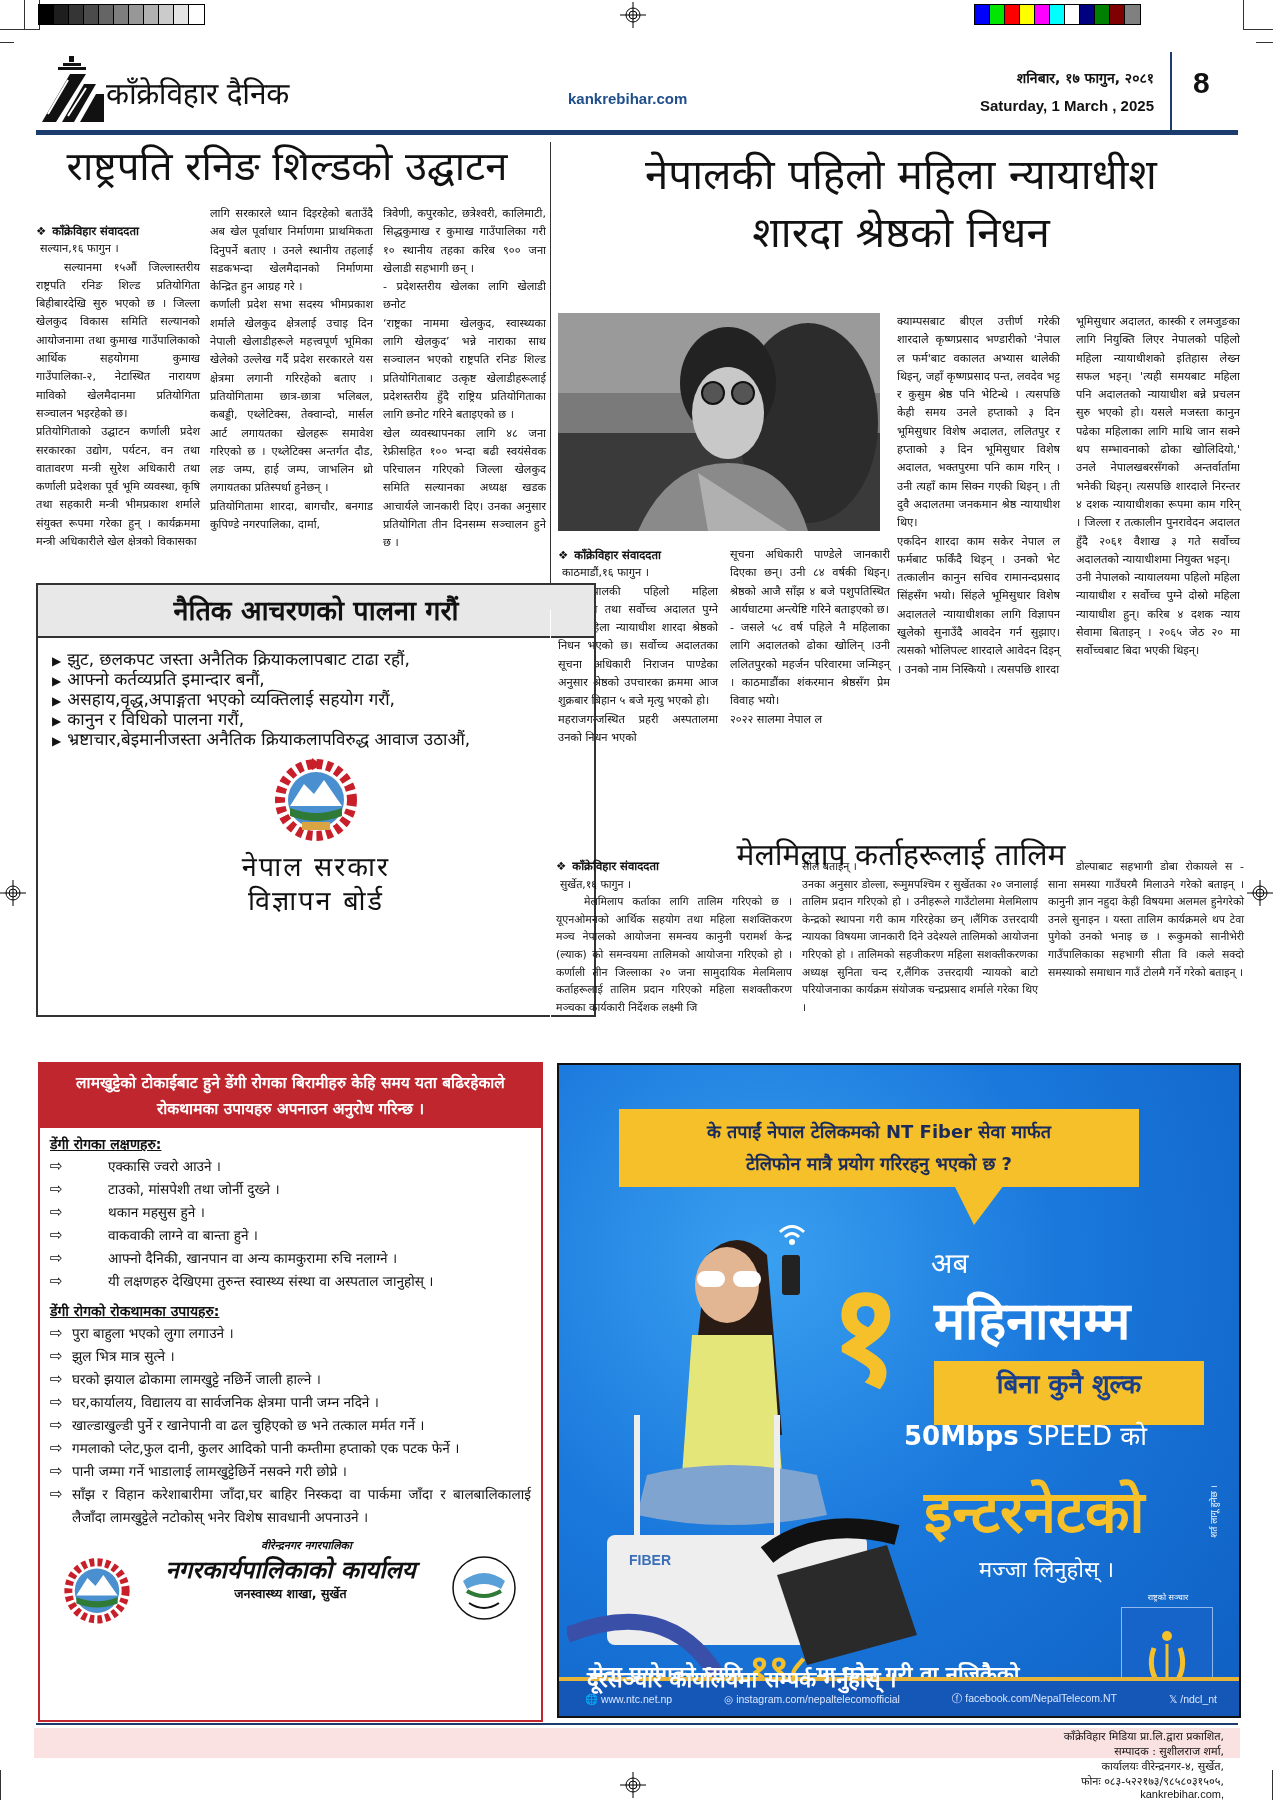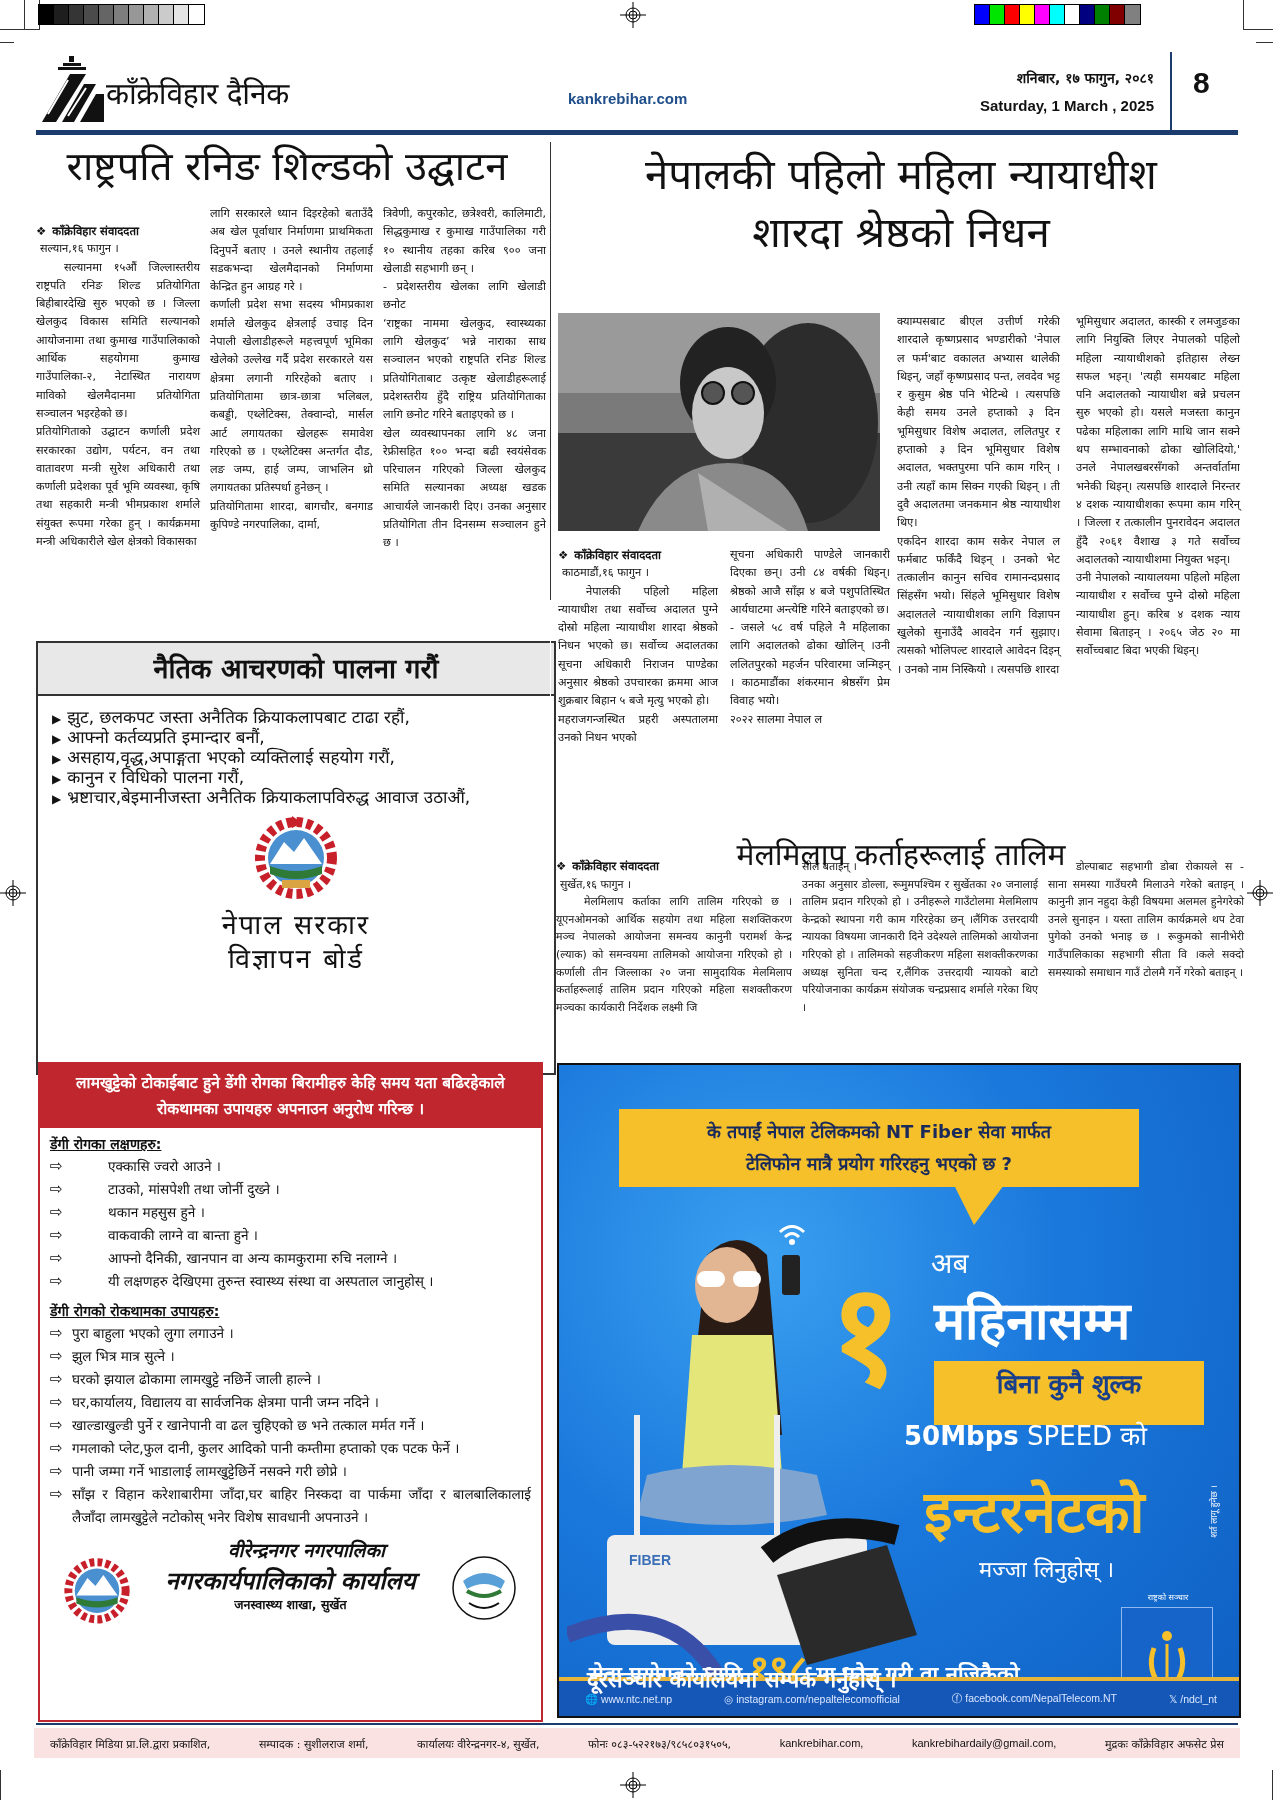--- a/index.html
+++ b/index.html
@@ -31,34 +31,34 @@
   .ethics-list { padding: 12px 14px 0 14px; font-family: "DejaVu Sans", sans-serif; font-size: 17px; line-height: 18px; }
   .ethics-item .tri { font-size: 12px; margin-right: 6px; }
   .govt-name { text-align: center; font-family: "DejaVu Sans", sans-serif; font-size: 27px; line-height: 34px; letter-spacing: 2px; }
   
   .dengue-box { position: absolute; border: 2px solid #c0262d; }
   .dengue-head { background: #c0262d; color: #fff; text-align: center; font-family: "DejaVu Sans", sans-serif; font-weight: bold; font-size: 15.5px; line-height: 26px; padding: 6px 6px; }
   .dengue-sec { font-family: "DejaVu Sans", sans-serif; font-weight: bold; font-size: 14px; text-decoration: underline; margin: 6px 0 2px 10px; }
   .dengue-item { font-family: "DejaVu Sans", sans-serif; font-size: 13.6px; line-height: 23px; display: flex; padding-left: 10px; padding-right: 10px; text-align: justify; }
   .dengue-item .arr { width: 22px; flex: none; font-size: 15px; }
   .dengue-item.wide .arr { width: 58px; }
-  .muni-small { text-align: center; font-family: "DejaVu Sans", sans-serif; font-weight: bold; font-style: italic; font-size: 19px; margin-left: 32px; }
+  .muni-small { text-align: center; font-family: "DejaVu Sans", sans-serif; font-weight: bold; font-style: italic; font-size: 11px; margin-left: 32px; }
   .muni-big { text-align: center; font-family: "DejaVu Sans", sans-serif; font-weight: bold; font-style: italic; font-size: 24px; }
   .muni-sub { text-align: center; font-family: "DejaVu Sans", sans-serif; font-size: 12.5px; font-weight: bold; }
   
   .ntc-ad { position: absolute; border: 2px solid #111; background: radial-gradient(circle at 30% 30%, #3aa0f0 0%, #1a78dc 45%, #0f5fc2 100%); overflow: hidden; font-family: "DejaVu Sans", sans-serif; }
   .bubble { position: absolute; background: #f6c02a; color: #1a2a5a; text-align: center; font-size: 18px; line-height: 32px; font-weight: bold; }
   .big-one { position: absolute; color: #f6c02a; font-weight: bold; font-size: 140px; line-height: 1; }
   .yellow { color: #f6c02a; }
   .white { color: #fff; }
   .free-band { position: absolute; background: #f6c02a; color: #1a3f8a; font-weight: bold; font-size: 26px; text-align: center; }
   .social-bar { position: absolute; background: #1557b7; border-top: 4px solid #e7b53a; color: #dbe7ff; font-family: "Liberation Sans", sans-serif; font-size: 10.5px; display: flex; justify-content: space-around; align-items: center; }
   .ntc-logo { position: absolute; border: 1px solid #8fb8ee; background: #1663c9; }
   
-  .footer-bar { position: absolute; background: #fbe2e2; display: flex; align-items: center; justify-content: space-between; padding: 0 16px; font-family: "DejaVu Sans", sans-serif; font-size: 11px; }
+  .footer-bar { position: absolute; background: #fbe2e2; display: flex; align-items: flex-end; justify-content: space-between; padding: 0 16px; font-family: "DejaVu Sans", sans-serif; font-size: 11px; flex-direction: column; }
 </style>
 </head>
 <body>
 
 <div class="abs" style="left:0;top:0;width:40px;height:30px;border-right:1px solid #333;border-bottom:1px solid #333;"></div>
 <div class="abs" style="left:0;top:42px;width:14px;height:1px;background:#333;"></div>
 <div class="abs" style="left:24px;top:0;width:1px;height:30px;background:#333;"></div>
 <div class="abs swatch-row" style="left:38px;top:4px;" id="gray-swatches">
     <div class="swatch" style="background: rgb(0, 0, 0);"></div>
     <div class="swatch" style="background: rgb(30, 30, 30);"></div>
@@ -186,21 +186,21 @@
   </div>
   <div class="col" style="left:730px;top:546px;width:160px;white-space:pre-line;">सूचना अधिकारी पाण्डेले जानकारी दिएका छन्। उनी ८४ वर्षकी थिइन्। श्रेष्ठको आजै साँझ ४ बजे पशुपतिस्थित आर्यघाटमा अन्त्येष्टि गरिने बताइएको छ।
 - जसले ५८ वर्ष पहिले नै महिलाका लागि अदालतको ढोका खोलिन् ।उनी ललितपुरको महर्जन परिवारमा जन्मिइन् । काठमाडौंका शंकरमान श्रेष्ठसँग प्रेम विवाह भयो।
 २०२२ सालमा नेपाल ल</div>
   <div class="col" style="left:897px;top:313px;width:163px;white-space:pre-line;">क्याम्पसबाट बीएल उत्तीर्ण गरेकी शारदाले कृष्णप्रसाद भण्डारीको 'नेपाल ल फर्म'बाट वकालत अभ्यास थालेकी थिइन्, जहाँ कृष्णप्रसाद पन्त, लवदेव भट्ट र कुसुम श्रेष्ठ पनि भेटिन्थे । त्यसपछि केही समय उनले हप्ताको ३ दिन भूमिसुधार विशेष अदालत, ललितपुर र हप्ताको ३ दिन भूमिसुधार विशेष अदालत, भक्तपुरमा पनि काम गरिन् । उनी त्यहाँ काम सिक्न गएकी थिइन् । ती दुवै अदालतमा जनकमान श्रेष्ठ न्यायाधीश थिए।
 एकदिन शारदा काम सकेर नेपाल ल फर्मबाट फर्किंदै थिइन् । उनको भेट तत्कालीन कानुन सचिव रामानन्दप्रसाद सिंहसँग भयो। सिंहले भूमिसुधार विशेष अदालतले न्यायाधीशका लागि विज्ञापन खुलेको सुनाउँदै आवदेन गर्न सुझाए। त्यसको भोलिपल्ट शारदाले आवेदन दिइन् । उनको नाम निस्कियो । त्यसपछि शारदा</div>
   <div class="col" style="left:1076px;top:313px;width:164px;white-space:pre-line;">भूमिसुधार अदालत, कास्की र लमजुङका लागि नियुक्ति लिएर नेपालको पहिलो महिला न्यायाधीशको इतिहास लेख्न सफल भइन्। 'त्यही समयबाट महिला पनि अदालतको न्यायाधीश बन्ने प्रचलन सुरु भएको हो। यसले मजस्ता कानुन पढेका महिलाका लागि माथि जान सक्ने थप सम्भावनाको ढोका खोलिदियो,' उनले नेपालखबरसँगको अन्तर्वार्तामा भनेकी थिइन्। त्यसपछि शारदाले निरन्तर ४ दशक न्यायाधीशका रूपमा काम गरिन् । जिल्ला र तत्कालीन पुनरावेदन अदालत हुँदै २०६१ वैशाख ३ गते सर्वोच्च अदालतको न्यायाधीशमा नियुक्त भइन्।
 उनी नेपालको न्यायालयमा पहिलो महिला न्यायाधीश र सर्वोच्च पुग्ने दोस्रो महिला न्यायाधीश हुन्। करिब ४ दशक न्याय सेवामा बिताइन् । २०६५ जेठ २० मा सर्वोच्चबाट बिदा भएकी थिइन्।</div>
 </article>
 
-<section class="ethics-box" style="left:36px;top:641px;width:520px;height:434px;">
+<section class="ethics-box" style="left:36px;top:583px;width:560px;height:434px;">
   <div class="ethics-head">नैतिक आचरणको पालना गरौं</div>
   <div class="ethics-list">
     <div class="ethics-item"><span class="tri">▶</span><span>झुट, छलकपट जस्ता अनैतिक क्रियाकलापबाट टाढा रहौं,</span></div>
     <div class="ethics-item"><span class="tri">▶</span><span>आफ्नो कर्तव्यप्रति इमान्दार बनौं,</span></div>
     <div class="ethics-item"><span class="tri">▶</span><span>असहाय,वृद्ध,अपाङ्गता भएको व्यक्तिलाई सहयोग गरौं,</span></div>
     <div class="ethics-item"><span class="tri">▶</span><span>कानुन र विधिको पालना गरौं,</span></div>
     <div class="ethics-item"><span class="tri">▶</span><span>भ्रष्टाचार,बेइमानीजस्ता अनैतिक क्रियाकलापविरुद्ध आवाज उठाऔं,</span></div>
   </div>
   <svg style="display:block;margin:6px auto 8px;width:88px;height:86px;" viewBox="0 0 88 86">
     <circle cx="44" cy="44" r="36" fill="none" stroke="#c8202a" stroke-width="10" stroke-dasharray="6 4"></circle>

